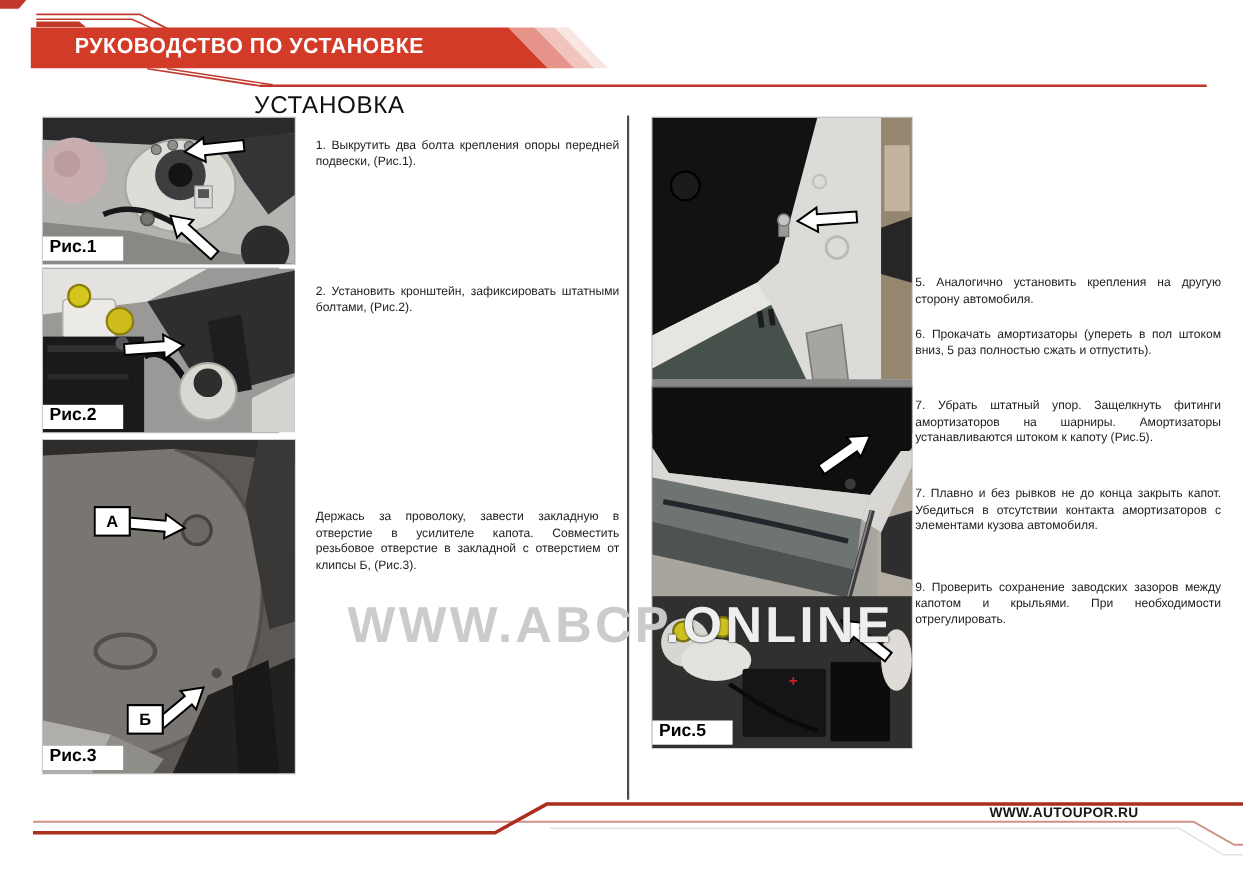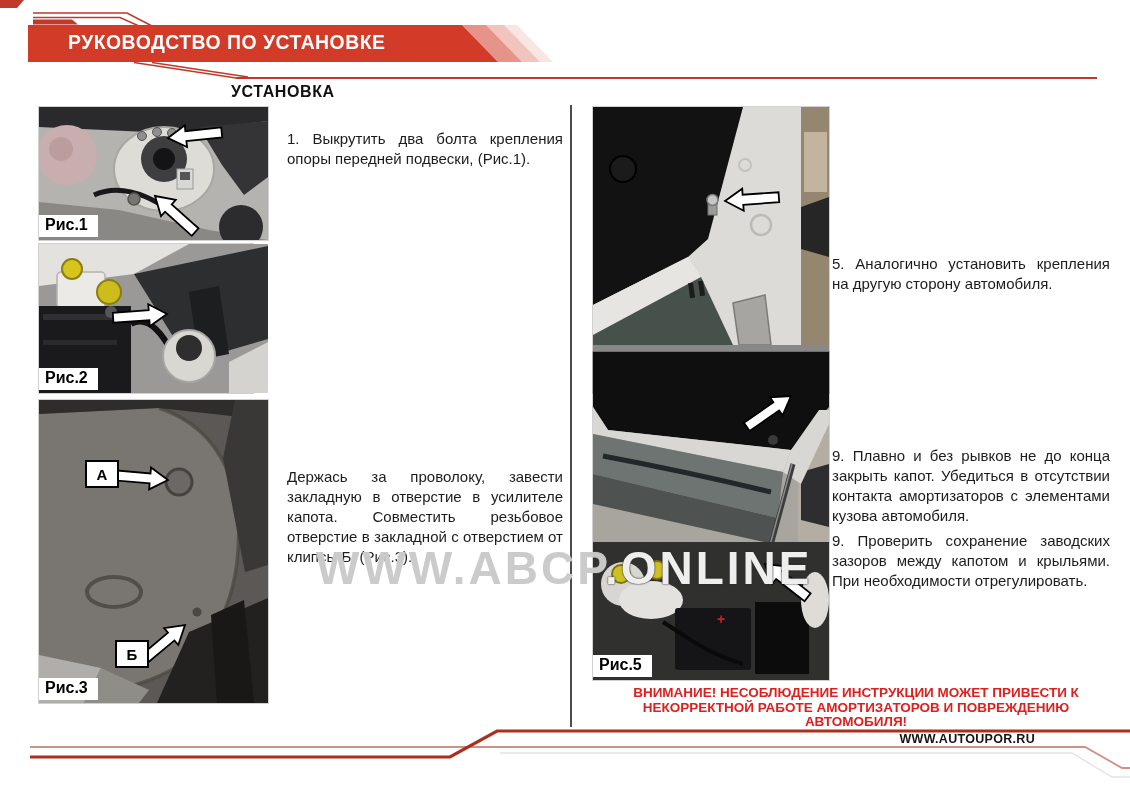--- a/index.html
+++ b/index.html
@@ -8,35 +8,35 @@
     font-family:"Liberation Sans",sans-serif;overflow:hidden;color:#1a1a1a;
   }
   .abs{position:absolute;}
   
   .header-title{
     position:absolute;left:68px;top:31px;color:#ffffff;font-weight:bold;
     font-size:20px;letter-spacing:0.5px;transform:scaleX(0.97);transform-origin:left;
     white-space:nowrap;
   }
   .section-title{
-    position:absolute;left:231px;top:83px;font-size:16px;font-weight:bold;color:#111;
+    position:absolute;left:231px;top:83px;font-size:22px;font-weight:normal;color:#111;
     letter-spacing:0.6px;
   }
   
   .step{
-    position:absolute;font-size:15px;line-height:1.33;text-align:justify;color:#1c1c1c;
+    position:absolute;font-size:11px;line-height:1.33;text-align:justify;color:#1c1c1c;
   }
   .col-mid{left:287px;width:276px;}
   .col-right{left:832px;width:278px;}
   
   .figure{position:absolute;box-shadow:0 0 0 1px rgba(0,0,0,0.18);background:#888;}
   .figure svg{display:block;}
   .figlabel{
     position:absolute;left:0;bottom:3px;background:#ffffff;color:#000;
-    font-weight:bold;font-size:16px;padding:0 10px 2px 6px;line-height:1.25;
+    font-weight:bold;font-size:16px;padding:0 24px 2px 6px;line-height:1.25;
   }
   .callout{
     position:absolute;width:30px;height:24px;background:#fff;border:2.5px solid #000;
     color:#000;font-weight:bold;font-size:15px;display:flex;align-items:center;
     justify-content:center;line-height:1;
   }
   .divider{position:absolute;left:570px;top:105px;width:2px;height:622px;background:#4c4c4c;}
   .watermark{
     position:absolute;left:316px;top:541px;font-size:46px;font-weight:bold;
     letter-spacing:3px;white-space:nowrap;z-index:30;
@@ -74,24 +74,27 @@
     <polygon points="504,25 517,25 553,62 540,62" fill="#d23b28" opacity="0.13"></polygon>
     <path d="M134,62.5 L236,78" fill="none" stroke="#c0392b" stroke-width="1.6"></path>
     <path d="M152,62.5 L248,77" fill="none" stroke="#c0392b" stroke-width="1.3"></path>
     <path d="M236,78 H1097" fill="none" stroke="#c0392b" stroke-width="2.2"></path>
   </svg>
   <div class="header-title">РУКОВОДСТВО ПО УСТАНОВКЕ</div>
 
   <div class="section-title">УСТАНОВКА</div>
 
   <p class="step col-mid" style="top:114px">1. Выкрутить два болта крепления опоры передней подвески, (Рис.1).</p>
+  <p class="step col-mid" style="top:247px">2. Установить кронштейн, зафиксировать штатными болтами, (Рис.2).</p>
   <p class="step col-mid" style="top:452px">Держась за проволоку, завести закладную в отверстие в усилителе капота. Совместить резьбовое отверстие в закладной с отверстием от клипсы Б, (Рис.3).</p>
 
   <p class="step col-right" style="top:239px">5. Аналогично установить крепления на другую сторону автомобиля.</p>
-  <p class="step col-right" style="top:431px">9. Плавно и без рывков не до конца закрыть капот. Убедиться в отсутствии контакта амортизаторов с элементами кузова автомобиля.</p>
+  <p class="step col-right" style="top:286px">6. Прокачать амортизаторы (упереть в пол штоком вниз, 5 раз полностью сжать и отпустить).</p>
+  <p class="step col-right" style="top:351px">7. Убрать штатный упор. Защелкнуть фитинги амортизаторов на шарниры. Амортизаторы устанавливаются штоком к капоту (Рис.5).</p>
+  <p class="step col-right" style="top:431px">7. Плавно и без рывков не до конца закрыть капот. Убедиться в отсутствии контакта амортизаторов с элементами кузова автомобиля.</p>
   <p class="step col-right" style="top:516px">9. Проверить сохранение заводских зазоров между капотом и крыльями. При необходимости отрегулировать.</p>
 
   <div class="divider"></div>
 
   <div class="figure" style="left:39px;top:107px;width:229px;height:133px">
     <svg width="229" height="133" viewBox="0 0 229 133">
       <rect width="229" height="133" fill="#b5b3b0"></rect>
       <polygon points="0,0 229,0 229,14 130,26 0,20" fill="#2a2a2c"></polygon>
       <polygon points="160,20 229,14 229,70 205,88 183,58" fill="#343436"></polygon>
       <circle cx="28" cy="48" r="30" fill="#c8aeae"></circle>
@@ -208,21 +211,20 @@
       <use href="#block-arrow" fill="#fff" stroke="#000" stroke-width="1.8" transform="translate(198,44) rotate(145)"></use>
       <use href="#block-arrow" fill="#fff" stroke="#000" stroke-width="1.8" transform="translate(172,212) rotate(38)"></use>
     </svg>
     <div class="figlabel">Рис.5</div>
   </div>
 
   <div class="watermark">
     <span class="wm-gray">WWW.ABCP</span><span class="wm-white">.ONLINE</span>
   </div>
 
-  <div class="warning">ВНИМАНИЕ! НЕСОБЛЮДЕНИЕ ИНСТРУКЦИИ МОЖЕТ ПРИВЕСТИ К НЕКОРРЕКТНОЙ РАБОТЕ АМОРТИЗАТОРОВ И ПОВРЕЖДЕНИЮ АВТОМОБИЛЯ!</div>
 
   <svg class="abs" style="left:0;top:720px" width="1130" height="80" viewBox="0 0 1130 80">
     <path d="M30,27 H1085 L1122,48 H1130" fill="none" stroke="#cf9186" stroke-width="1.8"></path>
     <path d="M500,33 H1072 L1112,57 H1130" fill="none" stroke="#e3e3e3" stroke-width="1.4"></path>
     <path d="M30,37 H450 L497,11 H1130" fill="none" stroke="#ab2f1f" stroke-width="3.2"></path>
   </svg>
   <div class="footer-site">WWW.AUTOUPOR.RU</div>
 
 </div>
 

